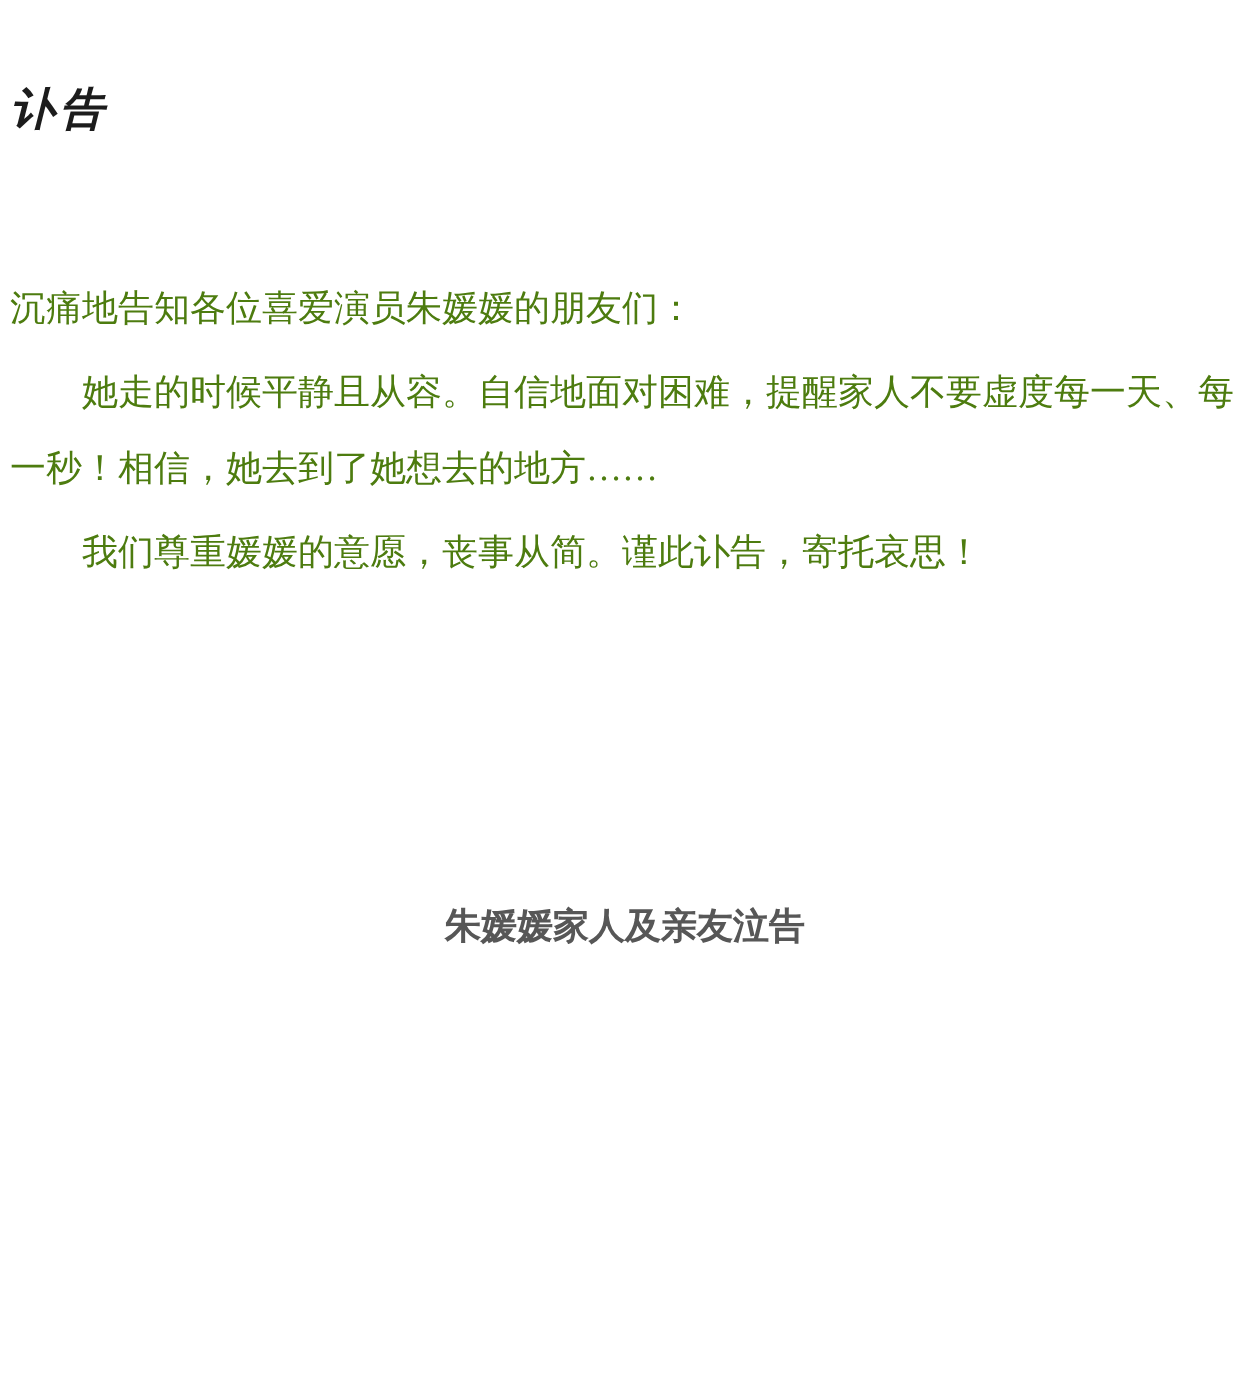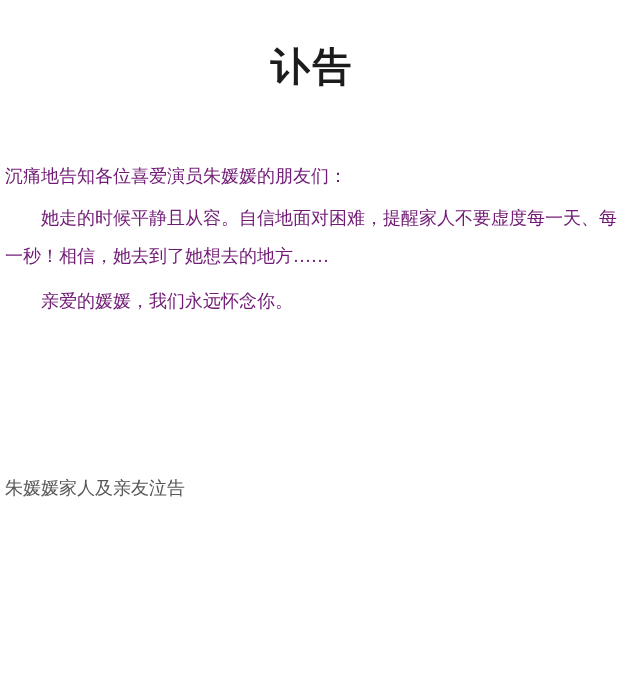--- a/index.html
+++ b/index.html
@@ -13,66 +13,67 @@
     overflow: hidden;
   }
   .page {
     box-sizing: border-box;
     width: 629px;
     height: 691px;
     padding: 0 9px 0 5px;
   }
   .doc-title {
     margin: 42px 0 0 0;
-    text-align: center;
     font-family: "DejaVu Sans", "Liberation Sans", sans-serif;
     font-weight: bold;
-    font-size: 39px;
+    font-size: 22px;
     line-height: 1.3;
     letter-spacing: 3px;
     color: #1c1c1c;
+    font-style: italic;
   }
   .body-text {
     font-family: "Liberation Serif", "DejaVu Serif", serif;
     font-size: 18px;
     line-height: 38px;
-    color: #701a75;
+    color: #4d7c0f;
   }
   .salutation {
     margin: 64px 0 0 0;
   }
   .para {
     margin: 4px 0 0 0;
     text-indent: 2em;
   }
   .para-first {
     margin-top: 12px;
   }
   .para-last {
     margin-top: 7px;
   }
   .signature {
     margin: 149px 0 0 0;
-    text-align: left;
+    text-align: center;
     font-family: "Liberation Serif", "DejaVu Serif", serif;
     font-size: 18px;
     line-height: 38px;
     color: #575757;
+    font-weight: bold;
   }
 </style>
 </head>
 <body>
 
 <div class="page">
 
   <h1 class="doc-title">讣告</h1>
 
   <p class="body-text salutation">沉痛地告知各位喜爱演员朱媛媛的朋友们：</p>
 
 
   <p class="body-text para">她走的时候平静且从容。自信地面对困难，提醒家人不要虚度每一天、每一秒！相信，她去到了她想去的地方……</p>
 
+  <p class="body-text para">我们尊重媛媛的意愿，丧事从简。谨此讣告，寄托哀思！</p>
 
-  <p class="body-text para para-last">亲爱的媛媛，我们永远怀念你。</p>
 
   <p class="signature">朱媛媛家人及亲友泣告</p>
 
 </div>
 
 </body></html>

